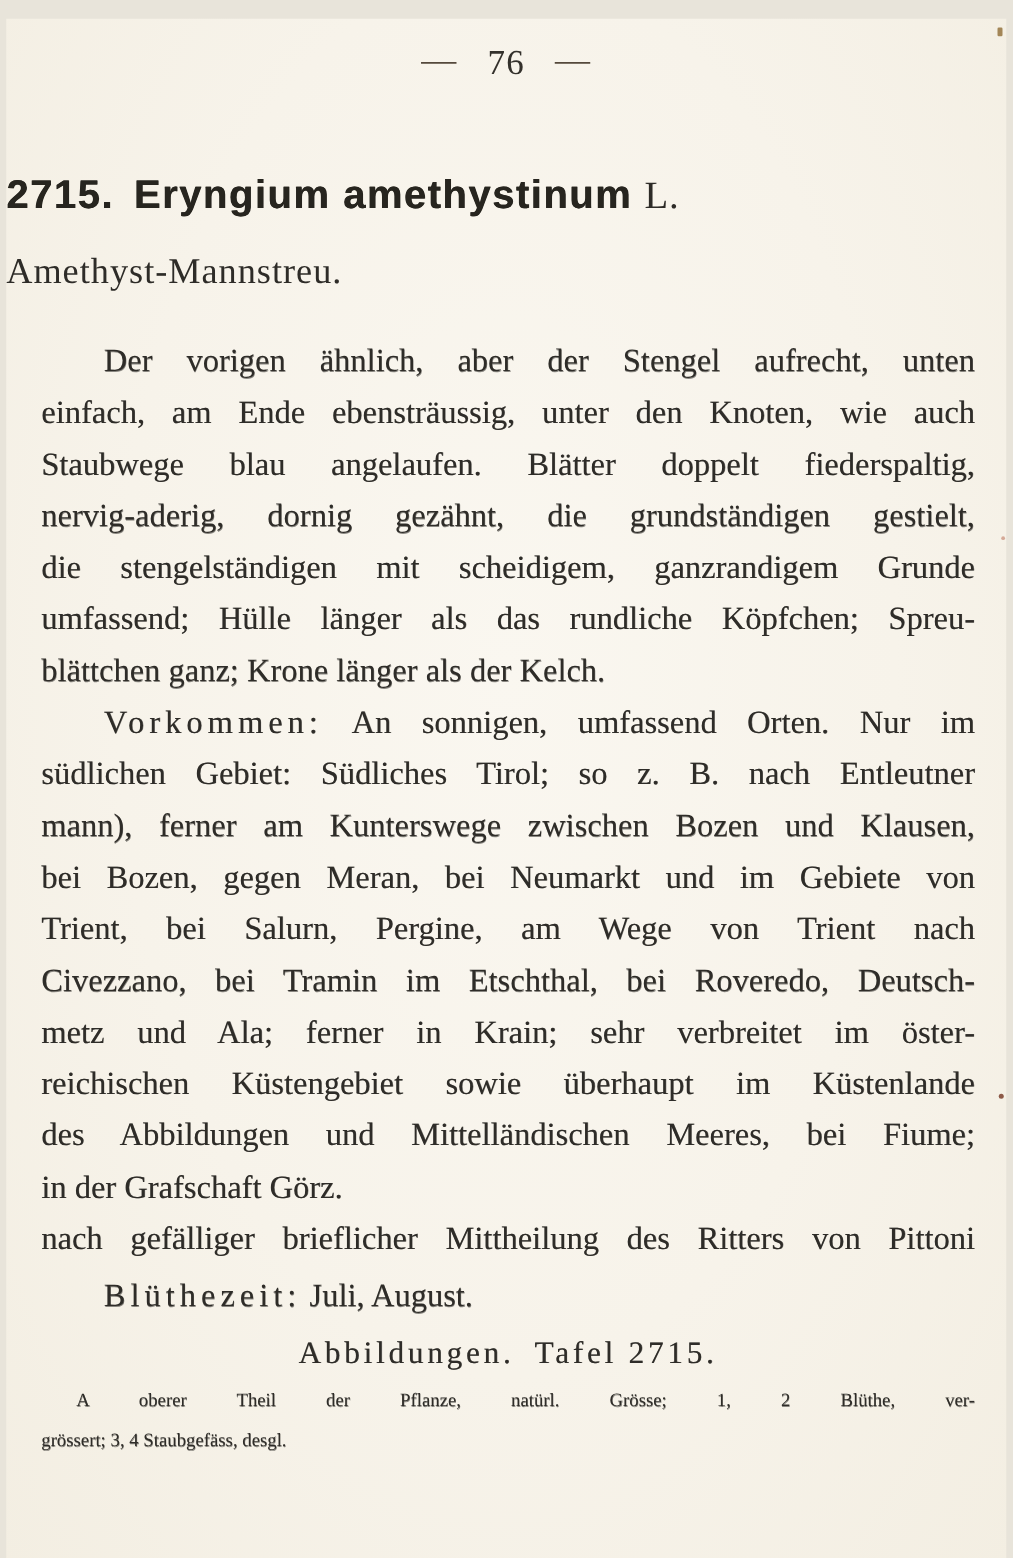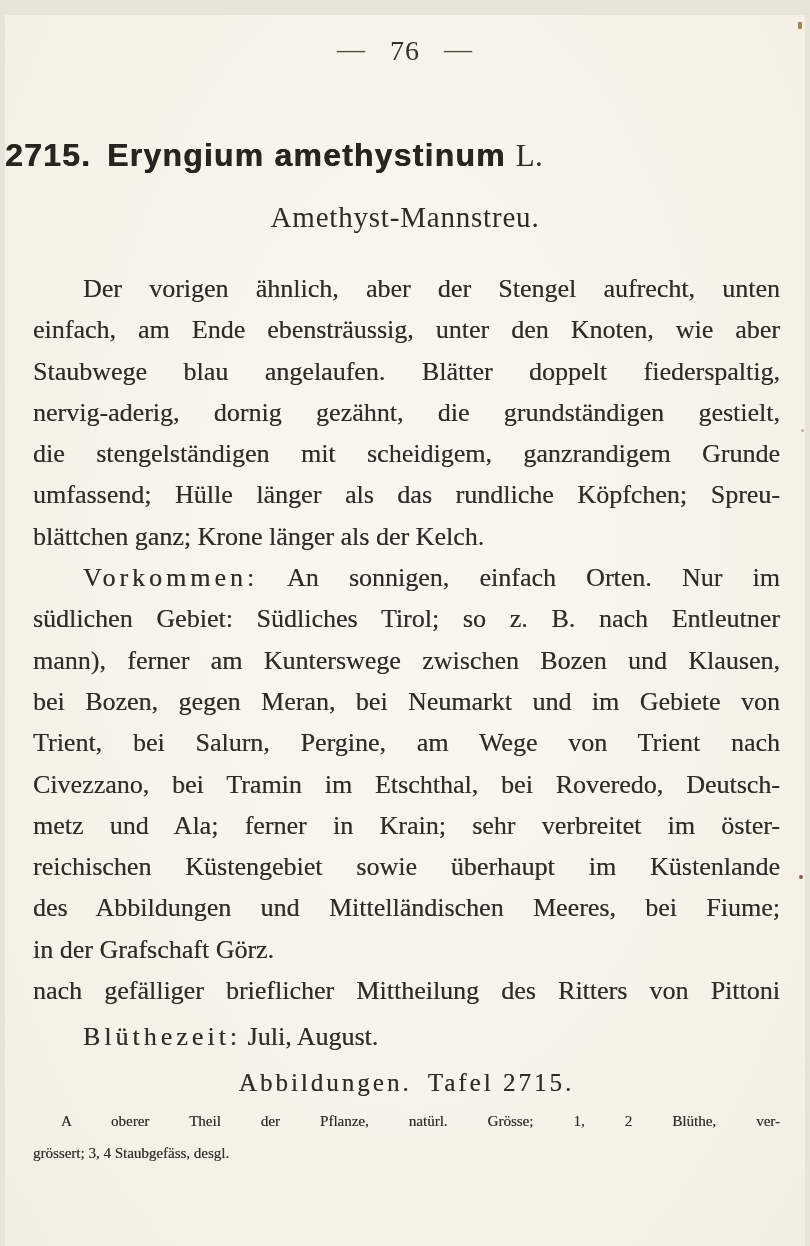--- a/index.html
+++ b/index.html
@@ -29,21 +29,21 @@
   }
   #title .num{margin-right:16px;}
   #title .author{
     font-family:"Liberation Serif", serif;
     font-weight:400;letter-spacing:0.5px;
     font-size:31px;margin-left:10px;color:#2d2b27;
     text-shadow:none;
   }
   #subtitle{
     position:absolute;top:185px;left:0;width:100%;
-    text-align:center;font-size:29px;line-height:34px;
+    font-size:29px;line-height:34px;
     letter-spacing:0.8px;color:#2e2c28;
   }
   
   #body{
     position:absolute;top:253px;left:28px;width:747px;
     font-size:26px;line-height:41.3px;
     color:#2e2c28;
     text-shadow:0.3px 0.3px 0 rgba(46,44,40,0.55);
   }
   .line{min-height:41.3px;}
@@ -78,30 +78,30 @@
   <div id="pageno"><span class="dash">—</span><span>76</span><span class="dash">—</span></div>
 
   <div id="title"><span class="num">2715.</span><span>Eryngium amethystinum</span><span class="author">L.</span></div>
 
   <div id="subtitle">Amethyst-Mannstreu.</div>
 
   <div id="body">
 
     <div>
       <div class="line jline indent">Der vorigen ähnlich, aber der Stengel aufrecht, unten</div>
-      <div class="line jline">einfach, am Ende ebensträussig, unter den Knoten, wie aber</div>
+      <div class="line jline">einfach, am Ende ebensträussig, unter den Knoten, wie auch</div>
       <div class="line jline">Staubwege blau angelaufen.  Blätter doppelt fiederspaltig,</div>
       <div class="line jline">nervig-aderig, dornig gezähnt, die grundständigen gestielt,</div>
       <div class="line jline">die stengelständigen mit scheidigem, ganzrandigem Grunde</div>
       <div class="line jline">umfassend; Hülle länger als das rundliche Köpfchen; Spreu-</div>
       <div class="line lline">blättchen ganz; Krone länger als der Kelch.</div>
     </div>
 
     <div>
-      <div class="line jline indent"><span class="spread">Vorkommen:</span> <span>An sonnigen, einfach Orten.  Nur im</span></div>
+      <div class="line jline indent"><span class="spread">Vorkommen:</span> <span>An sonnigen, umfassend Orten.  Nur im</span></div>
       <div class="line jline">südlichen Gebiet: Südliches Tirol; so z. B. nach Entleutner</div>
       <div class="line jline">mann), ferner am Kunterswege zwischen Bozen und Klausen,</div>
       <div class="line jline">bei Bozen, gegen Meran, bei Neumarkt und im Gebiete von</div>
       <div class="line jline">Trient, bei Salurn, Pergine, am Wege von Trient nach</div>
       <div class="line jline">Civezzano, bei Tramin im Etschthal, bei Roveredo, Deutsch-</div>
       <div class="line jline">metz und Ala; ferner in Krain; sehr verbreitet im öster-</div>
       <div class="line jline">reichischen Küstengebiet sowie überhaupt im Küstenlande</div>
       <div class="line jline">des Abbildungen und Mittelländischen Meeres, bei Fiume;</div>
       <div class="line lline">in der Grafschaft Görz.</div>
       <div class="line jline">nach gefälliger brieflicher Mittheilung des Ritters von Pittoni</div>

